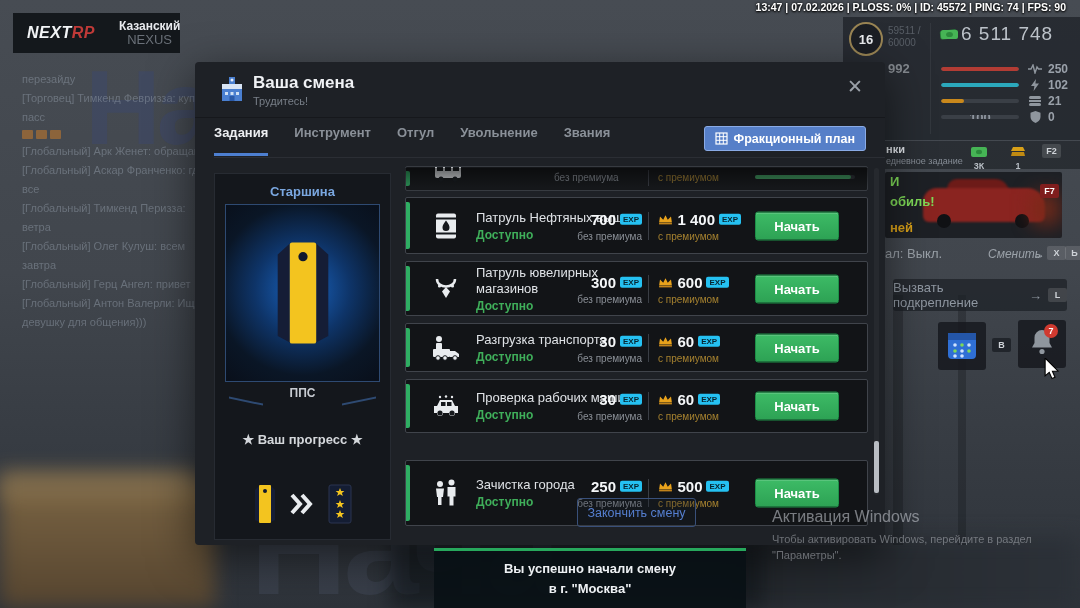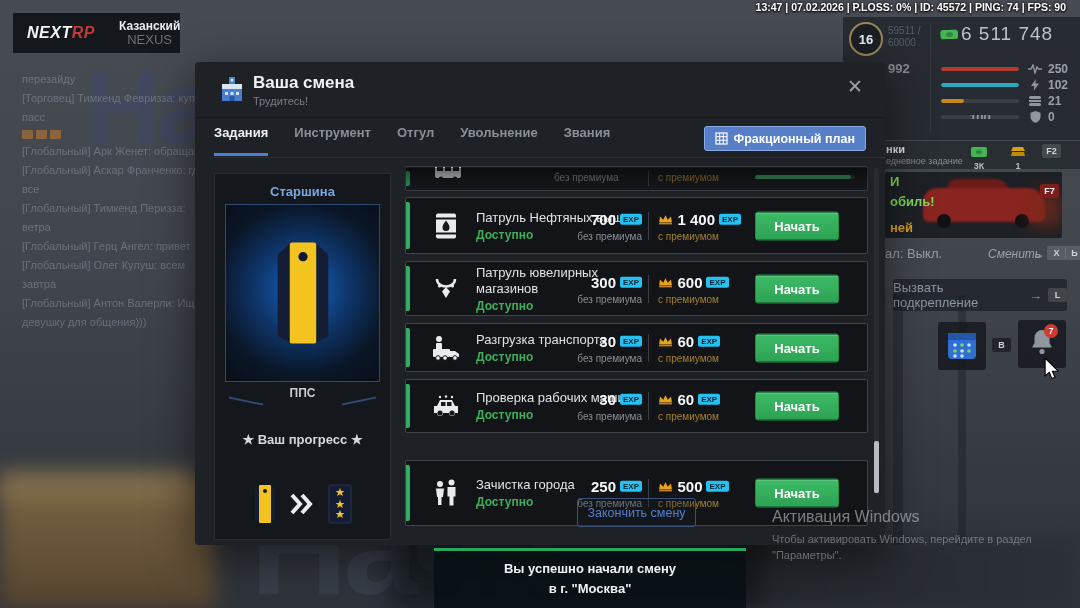--- a/index.html
+++ b/index.html
@@ -132,22 +132,22 @@
     <div>перезайду</div>
     <div>[Торговец] Тимкенд Февризза: куплю пасс</div>
     <div class="chat-ics">
         <span></span>
         <span></span>
         <span></span>
       </div>
     <div>[Глобальный] Арк Женет: обращайся</div>
     <div>[Глобальный] Аскар Франченко: где все</div>
     <div>[Глобальный] Тимкенд Перизза: ветра</div>
+    <div>[Глобальный] Олег Кулуш: всем завтра</div>
     <div>[Глобальный] Герц Ангел: привет</div>
-    <div>[Глобальный] Олег Кулуш: всем завтра</div>
     <div>[Глобальный] Антон Валерли: Ищу девушку для общения)))</div>
   </div>
 
   <div class="logo-box">
     <div class="logo-brand"><span>NEXT</span><b>RP</b></div>
     <div class="logo-div"></div>
     <div class="logo-srv"><span>Казанский</span><small>NEXUS</small></div>
   </div>
 
   <div class="statusbar">13:47 | 07.02.2026 | P.LOSS: 0% | ID: 45572 | PING: 74 | FPS: 90</div>

